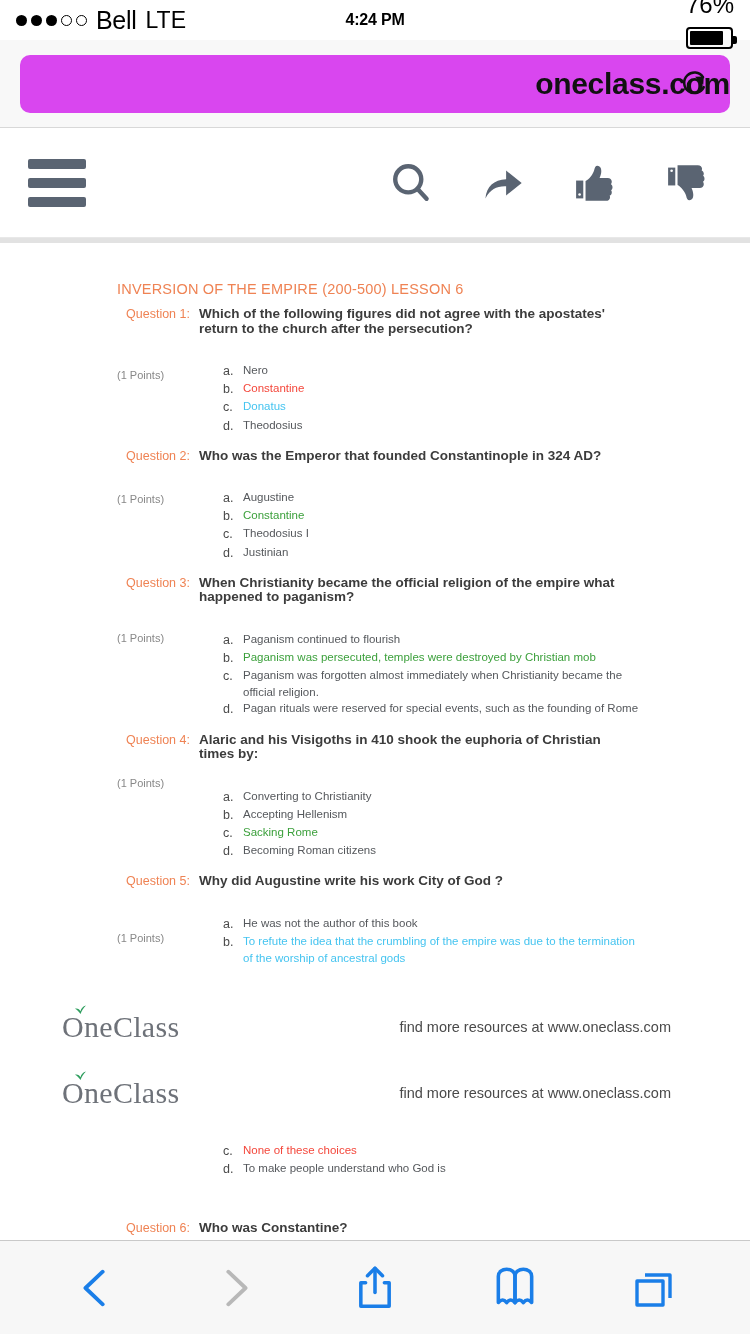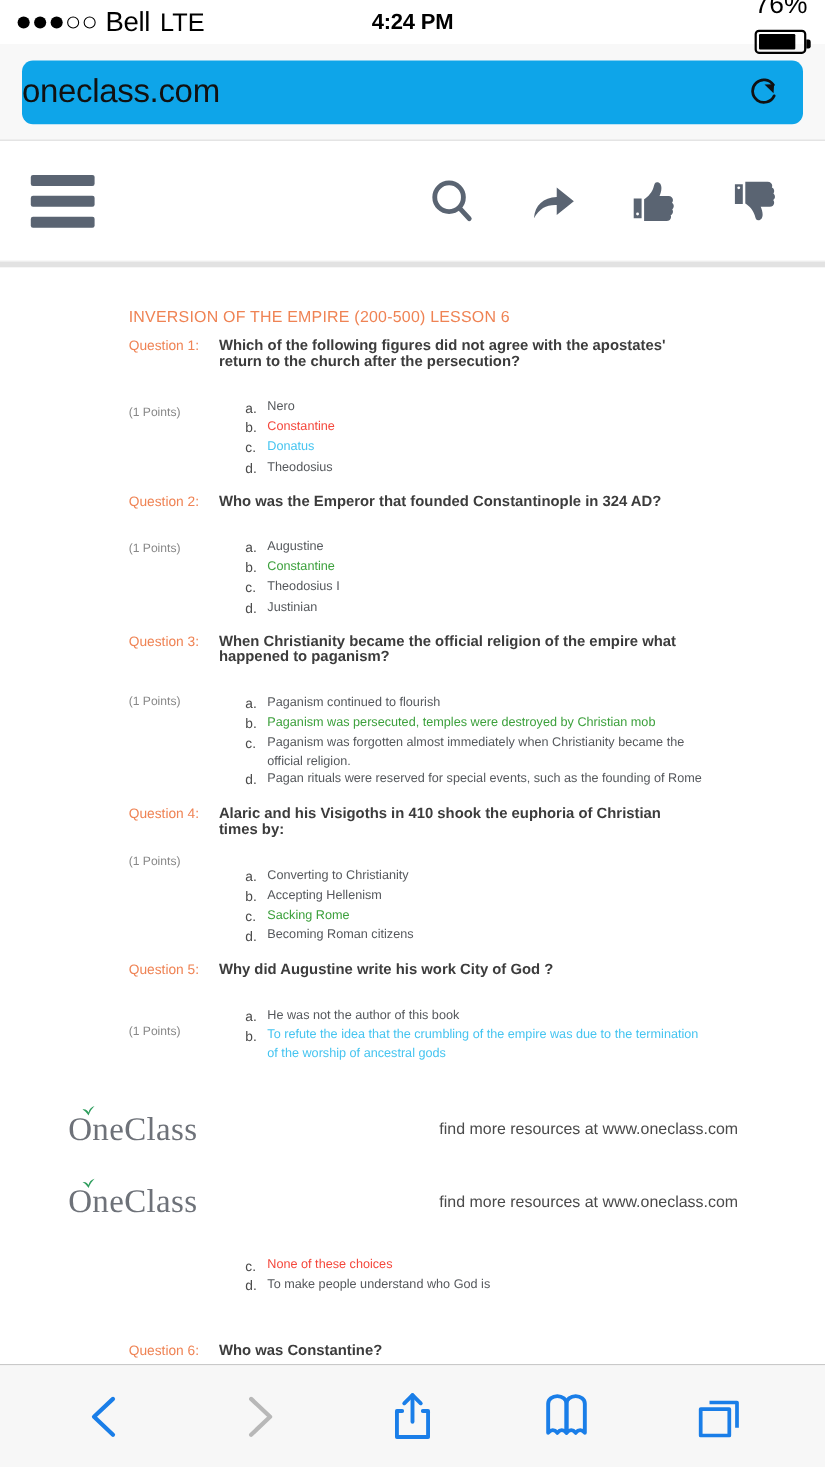--- a/index.html
+++ b/index.html
@@ -20,38 +20,39 @@
     position: relative;
   }
   .sb-left { display: flex; align-items: center; gap: 9px; text-align: right; }
   .dots { display: flex; align-items: center; gap: 4px; }
   .dot { width: 11px; height: 11px; border-radius: 50%; background: #000; }
   .dot.hollow { background: transparent; border: 1.6px solid #000; }
   .carrier { font-size: 25px; font-weight: 500; color: #000; letter-spacing: -0.3px; }
   .lte { font-size: 23px; font-weight: 400; color: #000; letter-spacing: 0px; }
   .sb-center {
     position: absolute; left: 0; right: 0; text-align: center;
-    font-size: 20px; font-weight: 700; color: #000; letter-spacing: -0.2px;
+    font-size: 16px; font-weight: 700; color: #000; letter-spacing: -0.2px;
   }
   .sb-right { margin-left: auto; display: flex; align-items: center; gap: 8px; position: relative; z-index: 2; flex-direction: column;}
   .battpct { font-size: 24px; color: #000; font-weight: 400; }
   .battery { position: relative; width: 47px; height: 22px; border: 2px solid #000; border-radius: 4px; }
   .battery .fill { position: absolute; top: 2px; left: 2px; bottom: 2px; width: 76%; background: #000; border-radius: 1px; }
   .battery .cap { position: absolute; right: -6px; top: 7px; width: 4px; height: 8px; background: #000; border-radius: 0 2px 2px 0; }
 
   
   .urlbar-wrap {
     height: 88px; background: #f8f8f8;
     display: flex; align-items: center; padding: 0 20px;
     border-bottom: 1px solid #d8d8d8;
   }
   .urlbar {
-    flex: 1; height: 58px; background: #0ea5e9; border-radius: 10px;
-    display: flex; align-items: center; justify-content: flex-start;
+    flex: 1; height: 58px; background: #d946ef; border-radius: 10px;
+    display: flex; align-items: center; justify-content: flex-end;
     position: relative;
+    font-weight: bold;
   }
   .url-text { font-size: 30px; color: #111; letter-spacing: -0.3px; }
   .reload { position: absolute; right: 22px; top: 50%; transform: translateY(-50%); width: 30px; height: 30px; }
 
   
   .site-toolbar {
     height: 110px; background: #ffffff;
     display: flex; align-items: center;
     padding: 0 28px;
     border-bottom: 1px solid #e8e8e8;
@@ -70,21 +71,21 @@
   .page-top-edge { height: 5px; background: #e2e2e2; width: 100%; }
   .page-body { padding: 8px 0 0 0; margin-top: 22px; }
 
   .doc-title {
     color: #ef8354; font-size: 14.5px; letter-spacing: 0.2px;
     margin: 8px 0 10px 117px;
   }
 
   .qblock { display: flex; margin-top: 14px; padding-left: 117px; }
   .qblock.first { margin-top: 0; }
-  .q-left { width: 82px; flex: 0 0 82px; position: relative; }
+  .q-left { width: 82px; flex: 0 0 82px; position: relative; text-align: center; }
   .q-label { color: #ef8354; font-size: 12.5px; white-space: nowrap; }
   .q-points { color: #888888; font-size: 11px; position: absolute; white-space: nowrap; }
   .q-right { flex: 1; padding-right: 40px; }
   .q-text { font-weight: 700; color: #3c3c3c; font-size: 13.5px; line-height: 1.08; max-width: 418px; }
 
   .choices { margin-top: 26px; padding-left: 24px; }
   .choice { display: flex; font-size: 11.5px; line-height: 1.45; color: #55585c; }
   .choice .ltr { width: 20px; flex: 0 0 20px; color: #4a4a4a; font-size: 12.5px; }
   .choice .txt { flex: 1; max-width: 400px; }
   .choice.green .txt { color: #3ca03c; }

